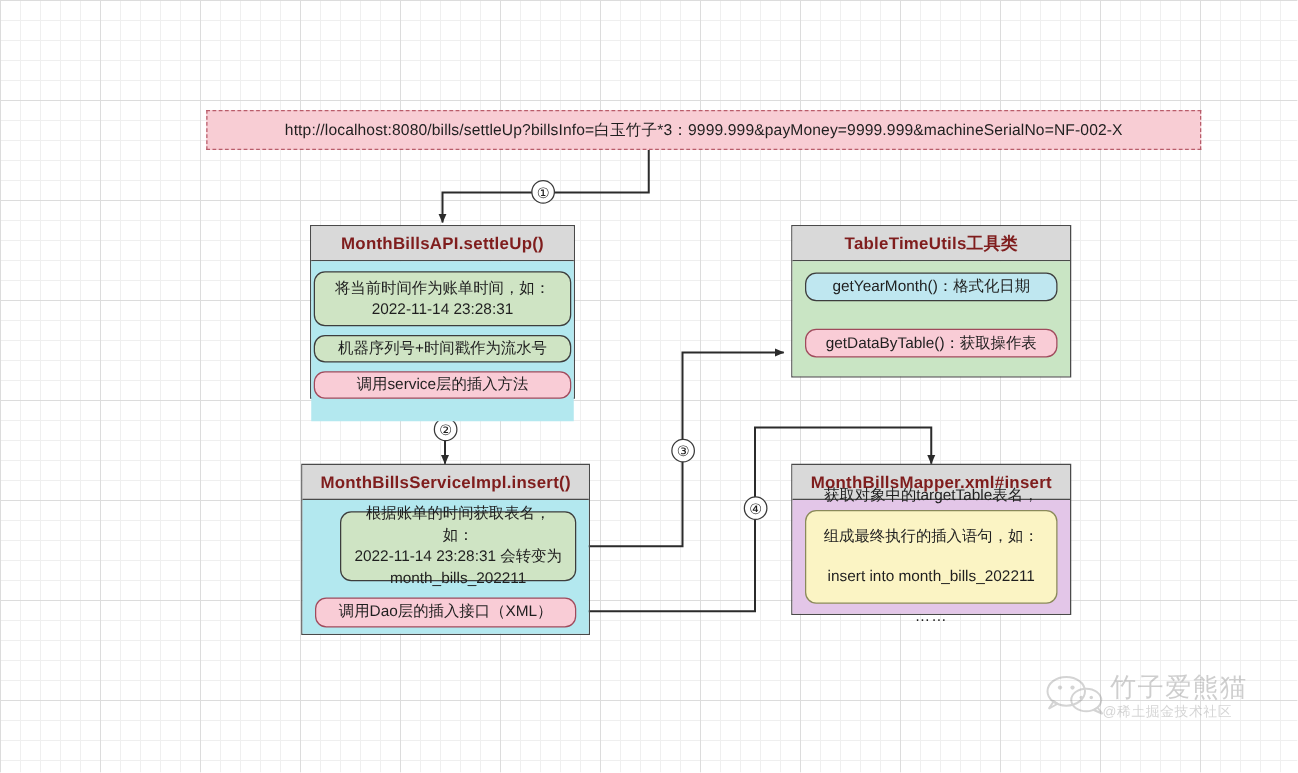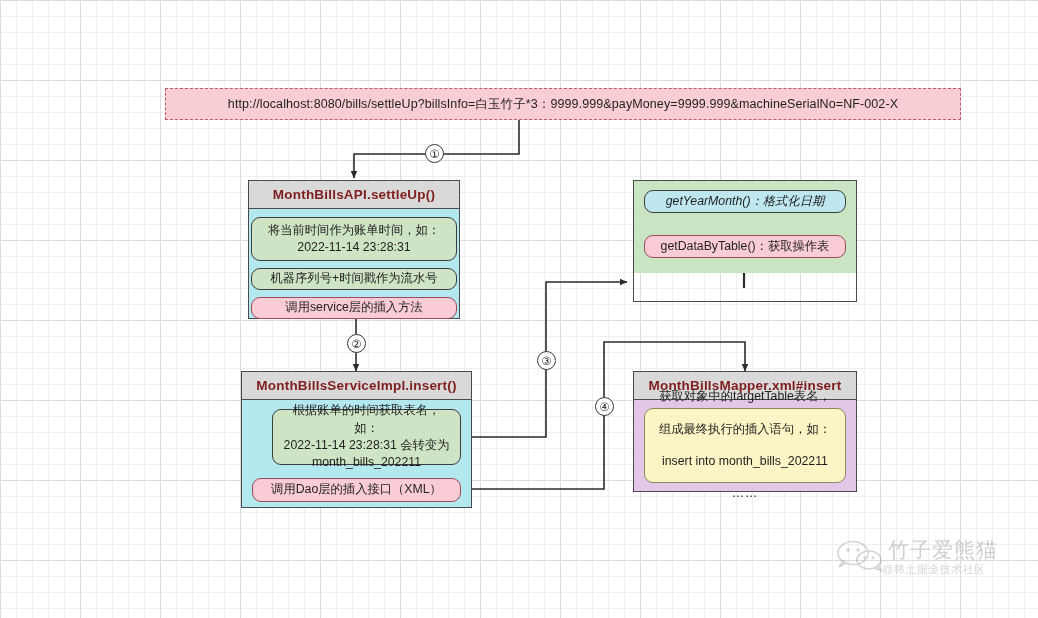--- a/index.html
+++ b/index.html
@@ -109,37 +109,38 @@
     <span>http://localhost:8080/bills/settleUp?billsInfo=白玉竹子*3：9999.999&amp;payMoney=9999.999&amp;machineSerialNo=NF-002-X</span>
   </div>
 
   <div class="step" style="left:425px;top:144px;">①</div>
   <div class="step" style="left:347px;top:334px;">②</div>
   <div class="step" style="left:537px;top:351px;">③</div>
   <div class="step" style="left:595px;top:397px;">④</div>
 
   <div class="cbox" style="left:248px;top:180px;width:212px;height:139px;">
     <div class="chead">MonthBillsAPI.settleUp()</div>
-    <div class="cbody body-cyan" style="height:109px;gap:7px;padding:8px 2px;">
+    <div class="cbody body-cyan" style="height:128px;gap:7px;padding:8px 2px;">
       <div class="pill pill-green" style="height:44px;">
         <span>将当前时间作为账单时间，如：</span>
         <span>2022-11-14 23:28:31</span>
       </div>
       <div class="pill pill-green" style="height:22px;">
         <span>机器序列号+时间戳作为流水号</span>
       </div>
       <div class="pill pill-pink" style="height:22px;">
         <span>调用service层的插入方法</span>
       </div>
     </div>
   </div>
 
   <div class="cbox" style="left:633px;top:180px;width:224px;height:122px;">
+    <div class="chead">TableTimeUtils工具类</div>
     <div class="cbody body-green" style="height:92px;gap:22px;padding:9px 10px;">
-      <div class="pill pill-blue" style="height:23px;font-style:italic;">
+      <div class="pill pill-blue" style="height:23px;">
         <span>getYearMonth()：格式化日期</span>
       </div>
       <div class="pill pill-pink" style="height:23px;">
         <span>getDataByTable()：获取操作表</span>
       </div>
     </div>
   </div>
 
   <div class="cbox" style="left:241px;top:371px;width:231px;height:137px;">
     <div class="chead">MonthBillsServiceImpl.insert()</div>

